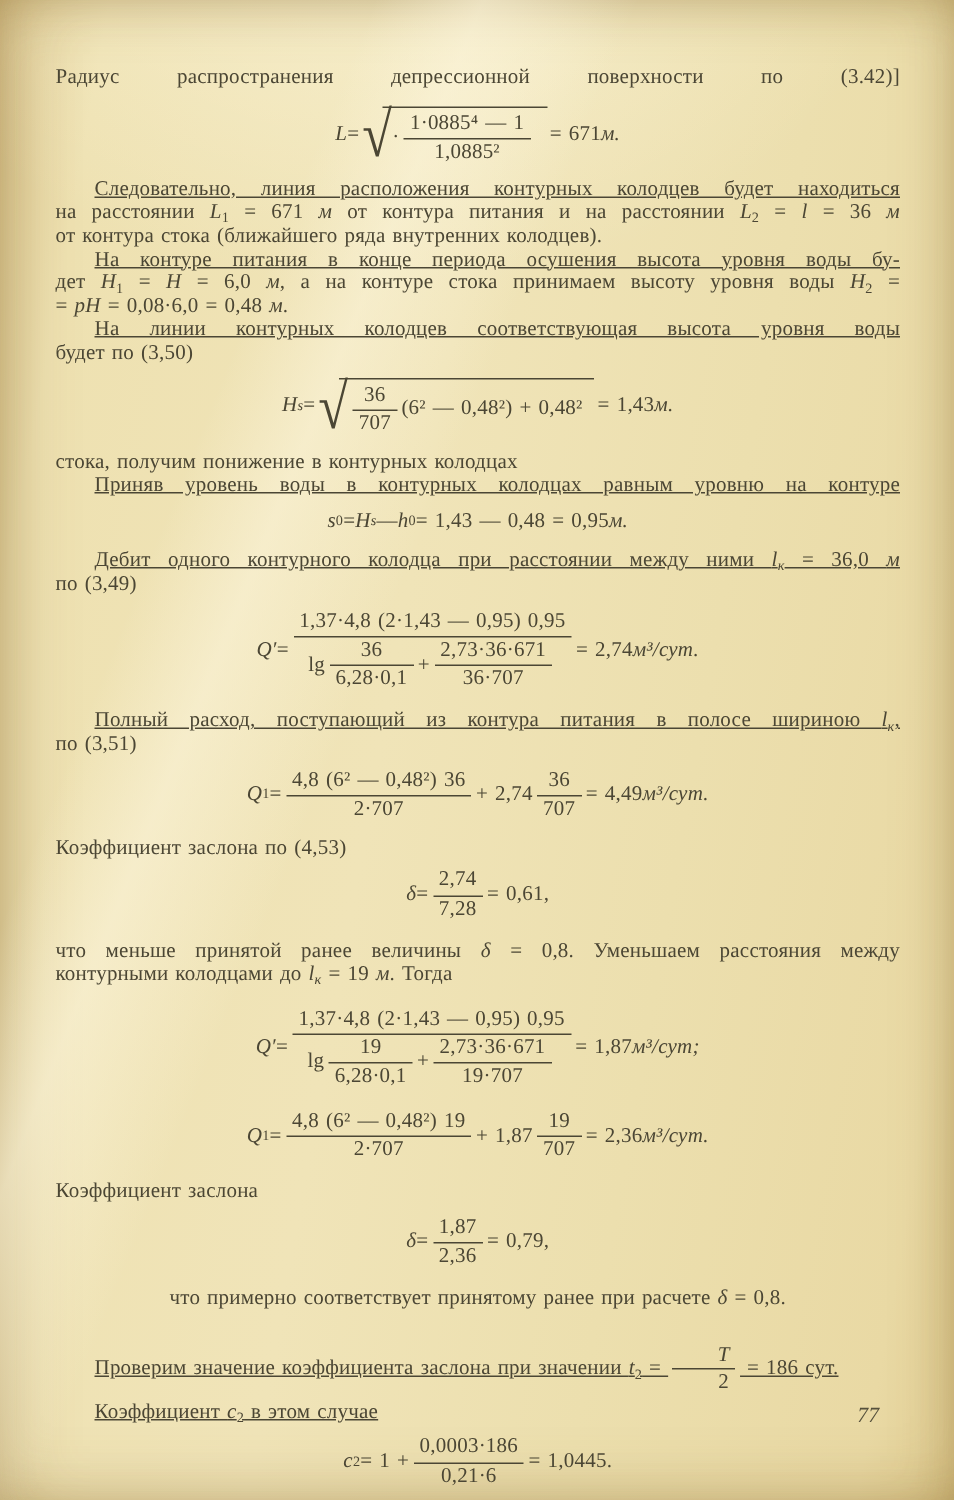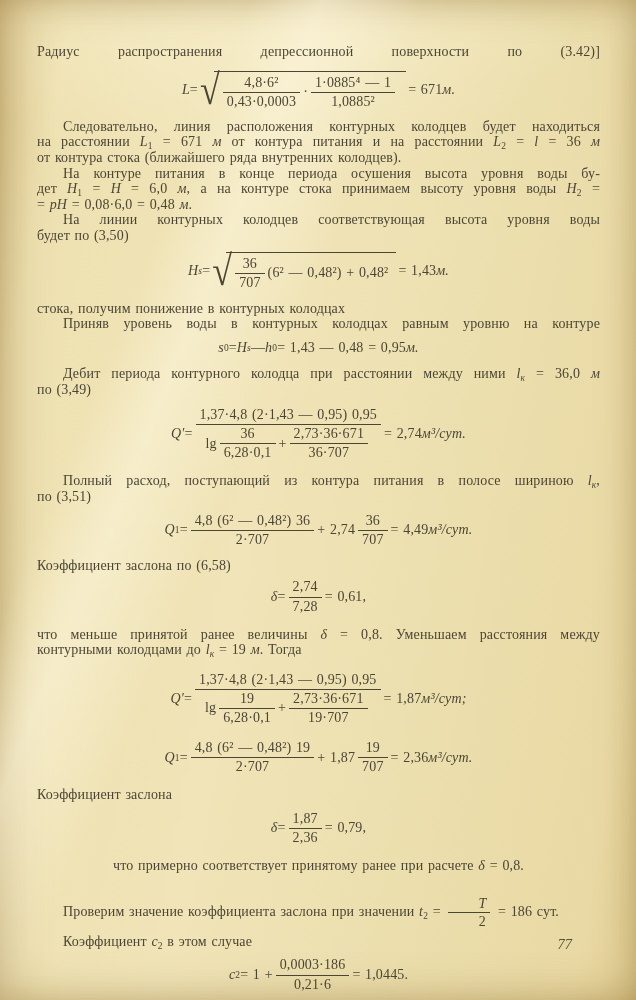--- a/index.html
+++ b/index.html
@@ -15,21 +15,21 @@
       inset 0 -22px 48px -24px rgba(140,105,40,0.30),
       inset 24px 0 52px -26px rgba(130,95,35,0.42),
       inset -20px 0 46px -26px rgba(130,95,35,0.36);
   }
   .sheen{position:absolute;inset:0;pointer-events:none;
     background:linear-gradient(112deg, rgba(250,242,210,0) 24%, rgba(253,247,224,0.5) 31%, rgba(250,242,210,0) 41%);}
   .content{position:absolute;left:37px;top:44px;width:563px;
     font-size:14px;line-height:15.6px;letter-spacing:0.15px;word-spacing:1px;}
   .tline{min-height:15.6px;}
   .j{text-align:justify;text-align-last:justify;}
-  .ind{text-indent:26px;}
+  .ind{text-indent:26px;text-decoration:underline;}
   .it{font-style:italic;}
   sub{font-size:9.5px;line-height:0;vertical-align:-3px;}
   .formula{display:flex;justify-content:center;align-items:center;line-height:1.15;white-space:nowrap;}
   .frac{display:inline-flex;flex-direction:column;align-items:stretch;text-align:center;
     vertical-align:middle;margin:0 3px;}
   .frac .num{border-bottom:1.3px solid currentColor;padding:0 4px 1px;display:flex;
     justify-content:center;align-items:center;white-space:nowrap;}
   .frac .den{padding:1px 4px 0;display:flex;justify-content:center;align-items:center;white-space:nowrap;}
   .sqrt{display:inline-flex;align-items:center;margin:0 2px;}
   .rs{font-size:36px;line-height:0.8;font-style:italic;margin-right:-6px;
@@ -42,46 +42,38 @@
   .m-f4{margin:10px 0 12px;}
   .m-f5{margin:8px 0 10px;}
   .m-f6{margin:6px 0 12px;}
   .m-f7{margin:14px 0 14px;}
   .m-f8{margin:6px 0 12px;}
   .m-f9{margin:8px 0 12px;}
   .m-f10{margin:8px 0 0;}
   .m-p9{margin-top:7px;}
   .m-p11{margin-top:4px;text-align:center;}
   .m-p12{margin:22px 0 4px;}
-  .pageno{position:absolute;right:64px;bottom:47px;font-style:italic;font-size:14.5px;color:#55503c;}
+  .pageno{position:absolute;right:50px;bottom:47px;font-style:italic;font-size:14.5px;color:#55503c;}
 </style>
 </head>
 <body>
 
 <div class="page">
   <div class="sheen"></div>
 
   <div class="content">
 
     <div class="tline j"><span>Радиус распространения депрессионной поверхности по (3.42)]</span></div>
 
     <div class="formula m-f1">
         <span class="it">L</span>
         <span> = </span>
         <span class="sqrt">
           <span class="rs">√</span>
           <span class="vinc">
-            <span class="frac">
-              <span class="num">
-                <span>4,8·6²</span>
-              </span>
-              <span class="den">
-                <span>0,43·0,0003</span>
-              </span>
-            </span>
             <span> · </span>
             <span class="frac">
               <span class="num">
                 <span>1·0885⁴ — 1</span>
               </span>
               <span class="den">
                 <span>1,0885²</span>
               </span>
             </span>
           </span>
@@ -132,21 +124,21 @@
         <span> = </span>
         <span class="it">H</span>
         <sub class="it">s</sub>
         <span> — </span>
         <span class="it">h</span>
         <sub>0</sub>
         <span> = 1,43 — 0,48 = 0,95 </span>
         <span class="it">м.</span>
       </div>
 
-    <div class="tline j ind"><span>Дебит периода контурного колодца при расстоянии между ними </span><span class="it">l</span><sub class="it">к</sub><span> = 36,0 </span><span class="it">м</span></div>
+    <div class="tline j ind"><span>Дебит одного контурного колодца при расстоянии между ними </span><span class="it">l</span><sub class="it">к</sub><span> = 36,0 </span><span class="it">м</span></div>
     <div class="tline"><span>по (3,49)</span></div>
 
     <div class="formula m-f4">
         <span class="it">Q′</span>
         <span> = </span>
         <span class="frac">
           <span class="num">
             <span>1,37·4,8 (2·1,43 — 0,95) 0,95</span>
           </span>
           <span class="den">
@@ -195,21 +187,21 @@
             <span>36</span>
           </span>
           <span class="den">
             <span>707</span>
           </span>
         </span>
         <span> = 4,49 </span>
         <span class="it">м³/сут.</span>
       </div>
 
-    <div class="tline"><span>Коэффициент заслона по (6,58)</span></div>
+    <div class="tline"><span>Коэффициент заслона по (4,53)</span></div>
 
     <div class="formula m-f6">
         <span class="it">δ</span>
         <span> = </span>
         <span class="frac">
           <span class="num">
             <span>2,74</span>
           </span>
           <span class="den">
             <span>7,28</span>

